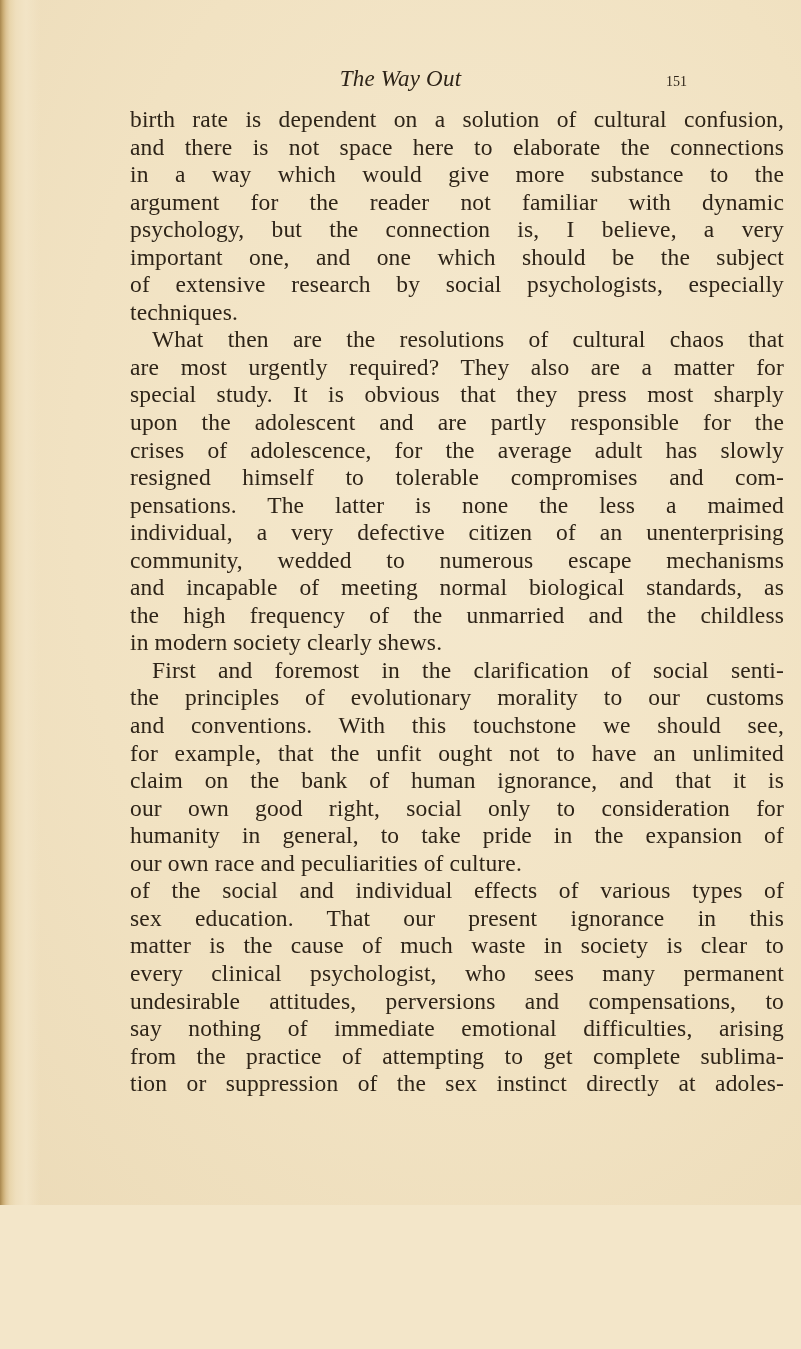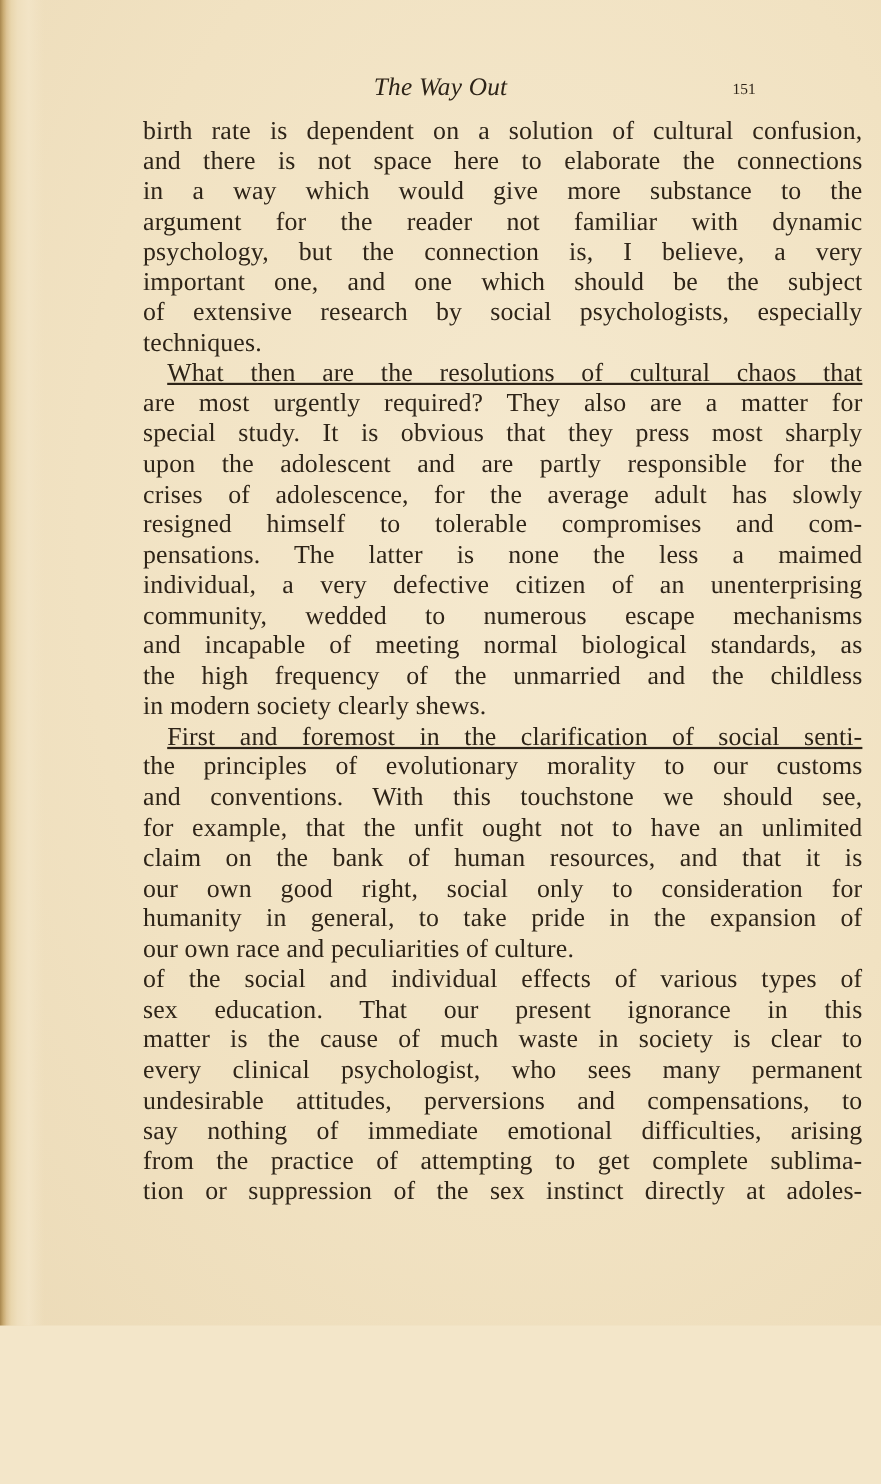--- a/index.html
+++ b/index.html
@@ -63,21 +63,20 @@
     white-space: nowrap;
     text-align: justify;
     text-align-last: justify;
     letter-spacing: 0.15px;
   }
   .line.last {
     text-align-last: left;
   }
   .line.indent {
     padding-left: 22px;
-    text-decoration: underline;
   }
 </style>
 </head>
 <body>
 
 <div class="page">
   <div class="running-head">
     <div class="running-title">The Way Out</div>
     <div class="page-number">151</div>
   </div>
@@ -99,21 +98,21 @@
       <div class="line">pensations. The latter is none the less a maimed</div>
       <div class="line">individual, a very defective citizen of an unenterprising</div>
       <div class="line">community, wedded to numerous escape mechanisms</div>
       <div class="line">and incapable of meeting normal biological standards, as</div>
       <div class="line">the high frequency of the unmarried and the childless</div>
       <div class="line last">in modern society clearly shews.</div>
       <div class="line indent">First and foremost in the clarification of social senti-</div>
       <div class="line">the principles of evolutionary morality to our customs</div>
       <div class="line">and conventions. With this touchstone we should see,</div>
       <div class="line">for example, that the unfit ought not to have an unlimited</div>
-      <div class="line">claim on the bank of human resources, and that it is</div>
+      <div class="line">claim on the bank of human ignorance, and that it is</div>
       <div class="line">our own good right, social only to consideration for</div>
       <div class="line">humanity in general, to take pride in the expansion of</div>
       <div class="line last">our own race and peculiarities of culture.</div>
       <div class="line">of the social and individual effects of various types of</div>
       <div class="line">sex education. That our present ignorance in this</div>
       <div class="line">matter is the cause of much waste in society is clear to</div>
       <div class="line">every clinical psychologist, who sees many permanent</div>
       <div class="line">undesirable attitudes, perversions and compensations, to</div>
       <div class="line">say nothing of immediate emotional difficulties, arising</div>
       <div class="line">from the practice of attempting to get complete sublima-</div>

